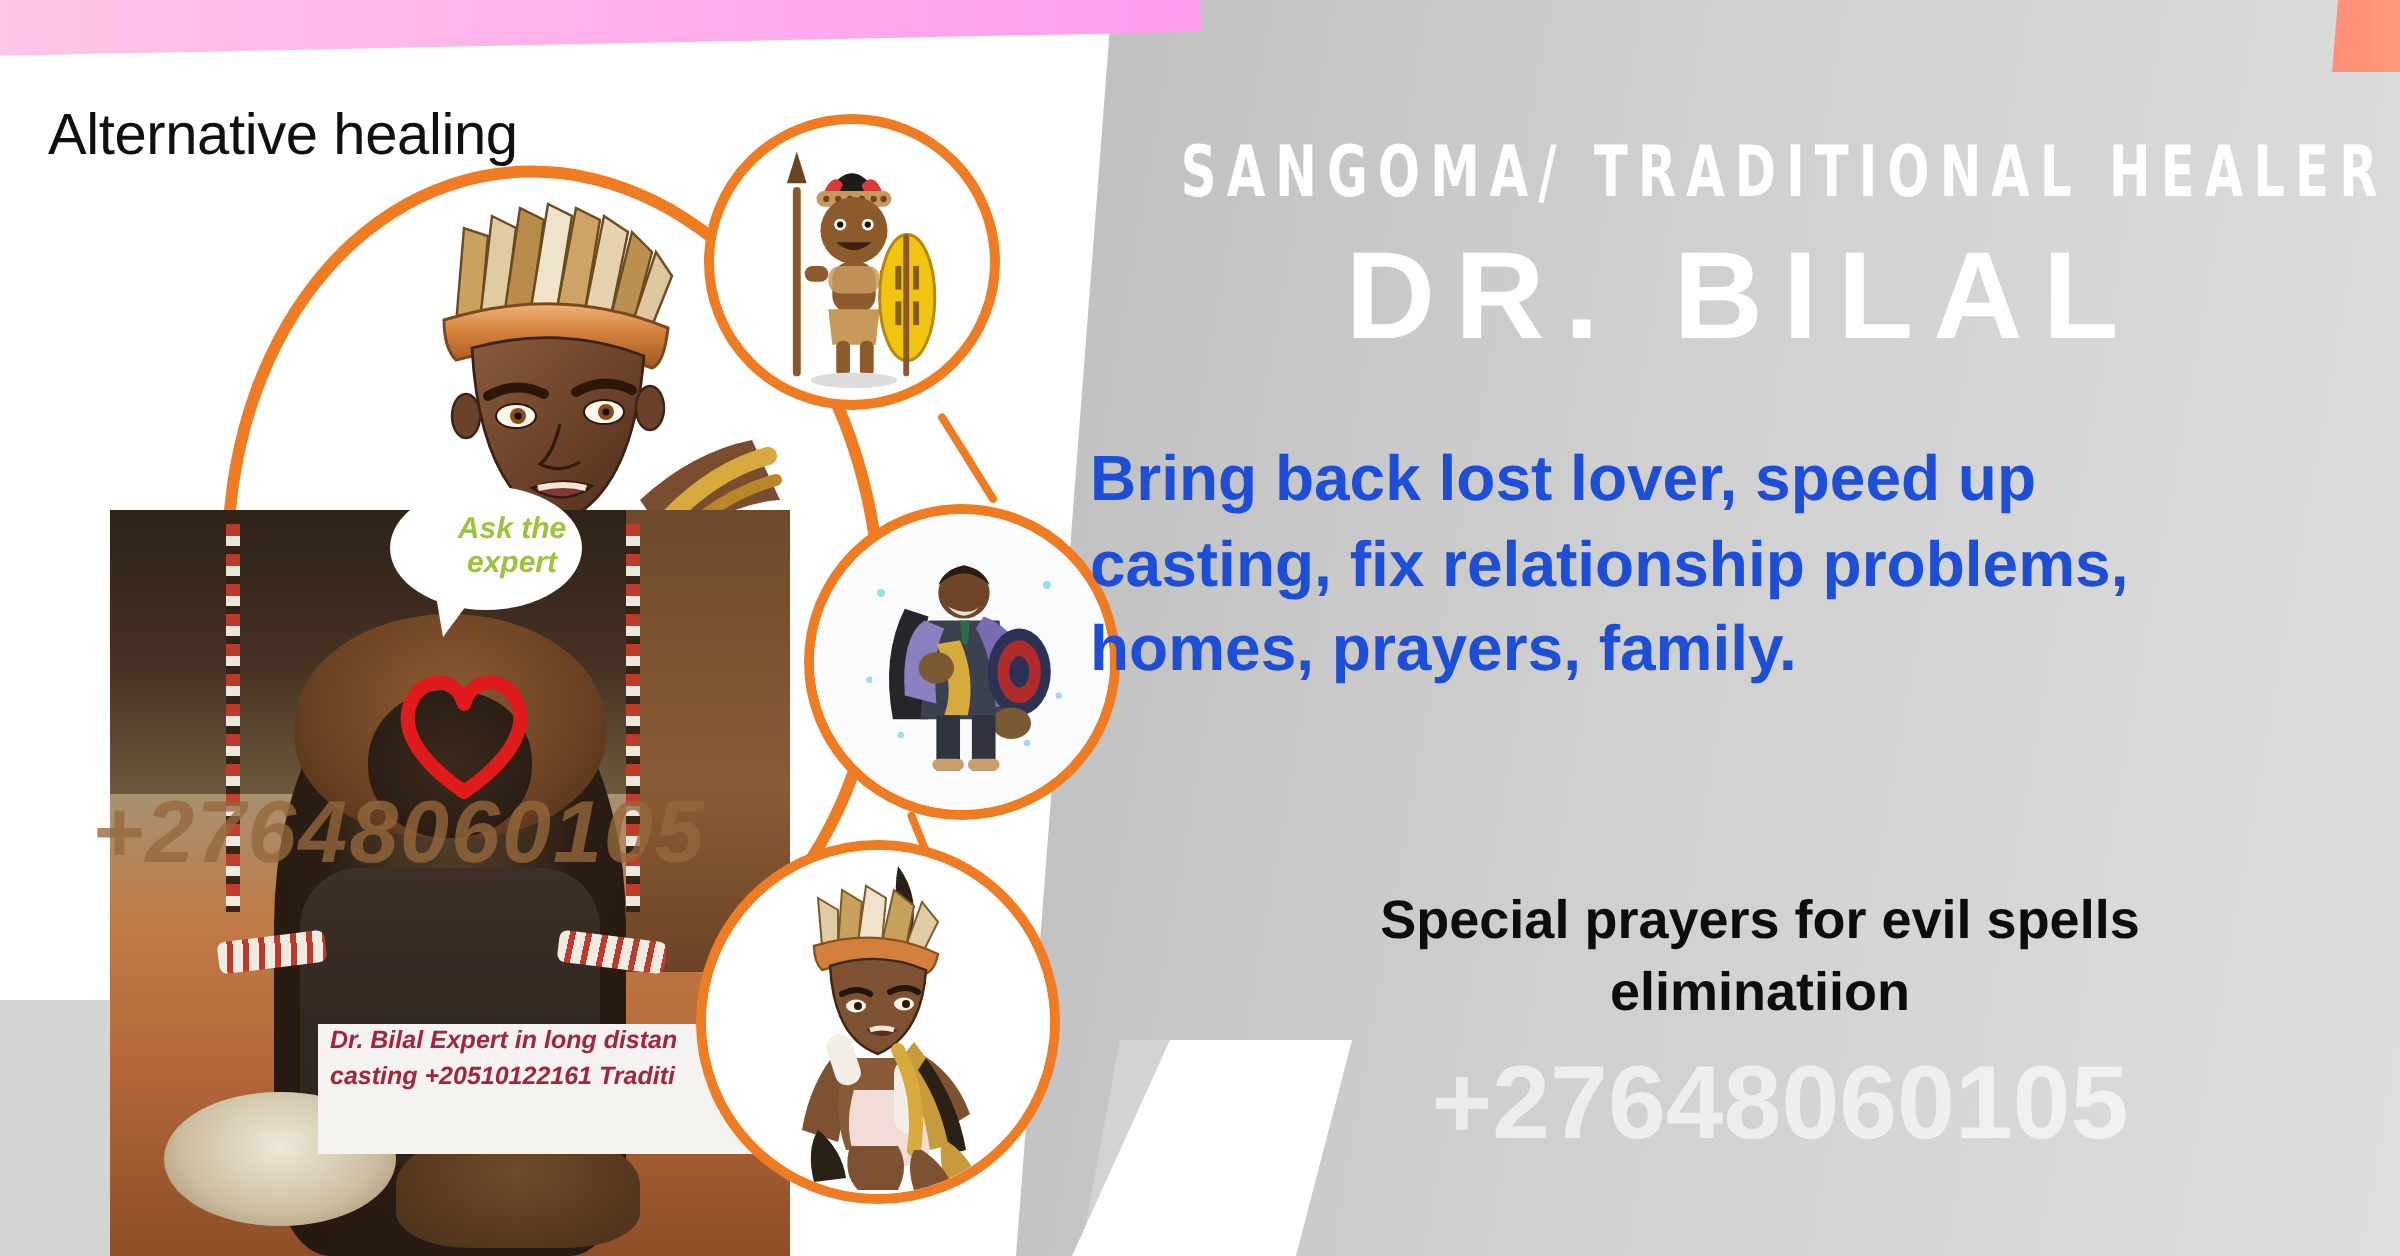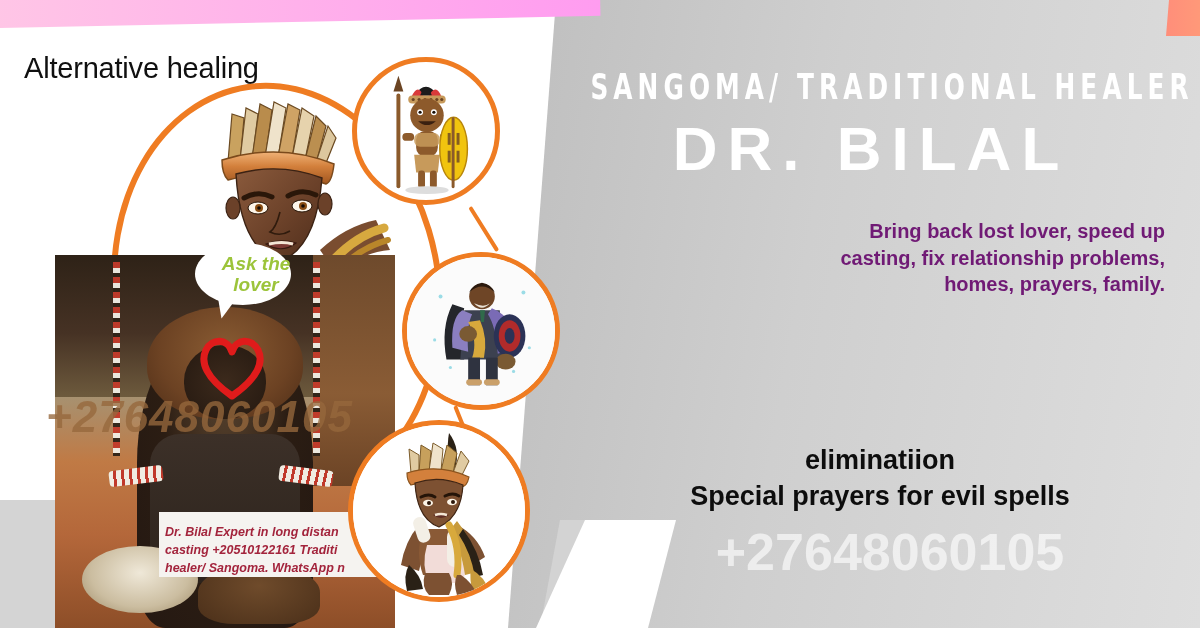--- a/index.html
+++ b/index.html
@@ -129,21 +129,21 @@
 
   
   .bubble{
     position:absolute; left:195px; top:243px; width:96px; height:62px;
     background:#ffffff; border-radius:50%;
     display:flex; flex-direction:column; align-items:center; justify-content:center;
     box-shadow:0 0 0 0 rgba(0,0,0,0);
   }
   .bubble-text{
     position:relative; z-index:3;
-    font-size:19px; font-weight:700; font-style:italic; color:#9cc43a;
+    font-size:15px; font-weight:700; font-style:italic; color:#9cc43a;
     line-height:1.12; text-align:center;margin-left:26px;
   }
   .bubble-tail{
     position:absolute; left:216px; top:297px; width:0; height:0;
     border-left:7px solid transparent; border-right:12px solid transparent;
     border-top:22px solid #ffffff; transform:rotate(8deg);
   }
 
   
   .heart{
@@ -154,21 +154,21 @@
   .phone-overlay{
     position:absolute; left:46px; top:392px; width:380px;
     font-size:44px; font-weight:700; font-style:italic; letter-spacing:1px;
     color:rgba(150,104,60,0.78);
     white-space:nowrap;
   }
 
   
   .caption-box{
     position:absolute; left:159px; top:512px; width:232px; height:65px;
-    background:#f5f3f0; padding:12px 6px;
+    background:#f5f3f0; padding:0 6px;
     font-size:12.5px; font-style:italic; font-weight:700; color:#a3243c;
     line-height:1.42; overflow:hidden;
   }
 
   
   .circle{
     position:absolute; border:5px solid #ef7c22; border-radius:50%;
     background:#ffffff; overflow:hidden;
   }
   .c1{ left:352px; top:57px; width:148px; height:148px; }
@@ -188,21 +188,21 @@
     font-family:"DejaVu Sans Condensed","Liberation Sans",sans-serif;
     transform:scaleY(1.18) scaleX(0.92); transform-origin:center top;
   }
   .bigname{
     position:absolute; left:566px; top:116px; width:610px;
     font-size:62px; font-weight:700; color:#ffffff; letter-spacing:10px;
     text-align:center; white-space:nowrap; line-height:1.05;
   }
   .redblock{
     position:absolute; left:545px; top:218px; width:620px;
-    font-size:20px; font-weight:700; color:#701a75; text-align:right;
+    font-size:32px; font-weight:700; color:#1d4ed8; text-align:left;
     line-height:1.33;
   }
   .blackblock{
     position:absolute; left:600px; top:443px; width:560px;
     font-size:27px; font-weight:700; color:#0d0d0d; text-align:center;
     line-height:1.33;
   }
   .phone-watermark{
     position:absolute; left:610px; top:522px; width:560px;
     font-size:52px; font-weight:700; color:rgba(255,255,255,0.62);
@@ -293,34 +293,33 @@
     <div class="armband-l"></div>
     <div class="armband-r"></div>
     <div class="photo-bowl"></div>
     <div class="photo-pot"></div>
   </div>
 
   <div class="bubble-tail"></div>
   <div class="bubble">
     <div class="bubble-text">
       <div>Ask the</div>
-        <div>lover</div>
+        <div>expert</div>
     </div>
   </div>
 
   <svg class="heart" viewBox="0 0 72 66">
     <path d="M36 62 C10 44 4 28 10 16 C16 4 32 4 36 18 C40 4 56 4 62 16 C68 28 62 44 36 62 Z" fill="none" stroke="#e01b1b" stroke-width="7" stroke-linejoin="round"></path>
   </svg>
 
   <div class="phone-overlay">+27648060105</div>
 
   <div class="caption-box">
     <div>Dr. Bilal Expert in long distan</div>
     <div>casting +20510122161 Traditi</div>
-    <div>healer/ Sangoma. WhatsApp n</div>
   </div>
 
   <div class="connector conn1"></div>
   <div class="connector conn2"></div>
 
   <div class="circle c1">
     <svg viewBox="0 0 140 140" width="138" height="138">
 
       <rect x="40" y="32" width="4" height="96" fill="#8b5a2b" rx="2"></rect>
       <path d="M42 14 L47 30 L37 30 Z" fill="#6b4423"></path>
@@ -461,19 +460,19 @@
   <div class="kicker">SANGOMA/ TRADITIONAL HEALER</div>
   <div class="bigname">DR. BILAL</div>
 
   <div class="redblock">
     <div>Bring back lost lover, speed up</div>
     <div>casting, fix relationship problems,</div>
     <div>homes, prayers, family.</div>
   </div>
 
   <div class="blackblock">
+    <div>Special prayers for  evil spells</div>
     <div>eliminatiion</div>
-    <div>Special prayers for  evil spells</div>
   </div>
 
   <div class="phone-watermark">+27648060105</div>
 
 </div>
 
 </body></html>

